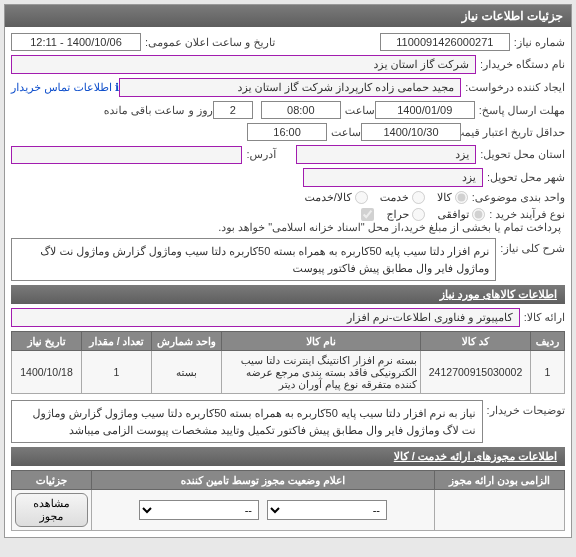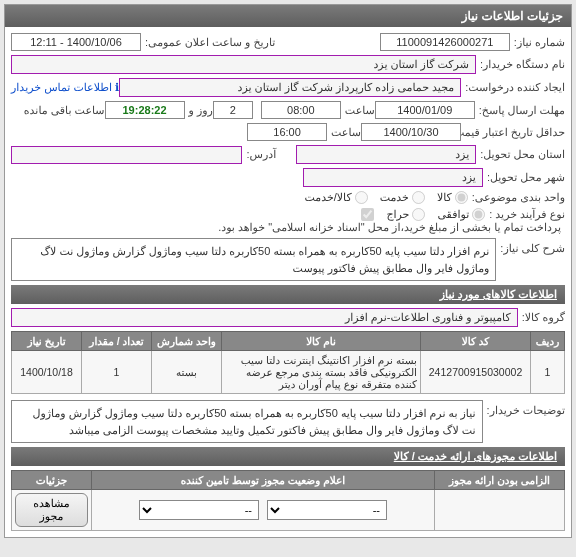--- a/index.html
+++ b/index.html
@@ -143,21 +143,20 @@
       </span>
     </div>
 
     <div class="row">
       <span class="label">مهلت ارسال پاسخ:</span>
       <span class="input-box w100">1400/01/09</span>
       <span class="label">ساعت</span>
       <span class="input-box w80">08:00</span>
       <span class="input-box" style="width:40px;margin-right:8px">2</span>
       <span class="label">روز و</span>
-      <span class="input-box w80 highlight-green">19:28:22</span>
       <span class="label">ساعت باقی مانده</span>
     </div>
 
     <div class="row">
       <span class="label" style="width:100px">حداقل تاریخ اعتبار قیمت تا تاریخ:</span>
       <span class="input-box w100">1400/10/30</span>
       <span class="label">ساعت</span>
       <span class="input-box w80">16:00</span>
     </div>
 
@@ -210,21 +209,21 @@
     </div>
 
     <div class="row" style="align-items:flex-start">
       <span class="label" style="margin-top:4px">شرح کلی نیاز:</span>
       <div class="multiline-box" style="flex:1">نرم افزار دلتا سیب پایه 50کاربره به همراه بسته 50کاربره دلتا سیب وماژول گزارش وماژول نت لاگ وماژول فایر وال مطابق پیش فاکتور پیوست</div>
     </div>
 
     <div class="section-bar">اطلاعات کالاهای مورد نیاز</div>
 
     <div class="row">
-      <span class="label">گروه کالا:</span>
+      <span class="label">ارائه کالا:</span>
       <span class="readonly-box" style="flex:1">کامپیوتر و فناوری اطلاعات-نرم افزار</span>
     </div>
 
     <table class="data-table">
       <thead>
         <tr>
           <th style="width:34px">ردیف</th>
           <th style="width:110px">کد کالا</th>
           <th>نام کالا</th>
           <th style="width:70px">واحد شمارش</th>

